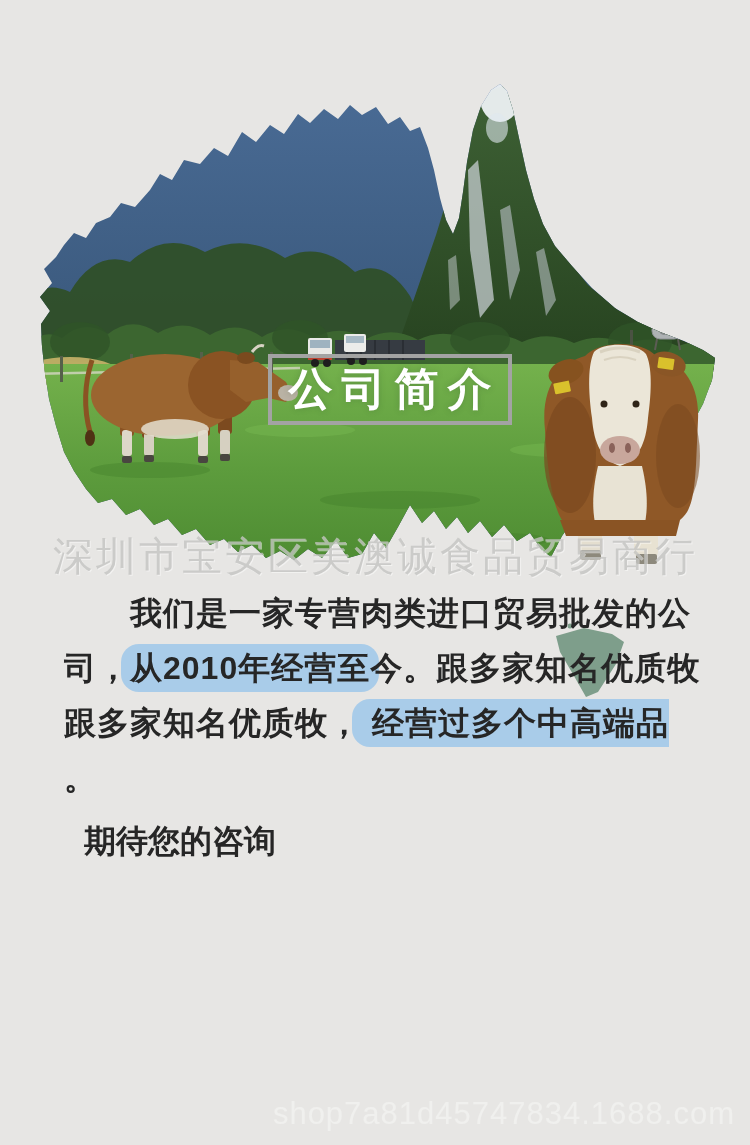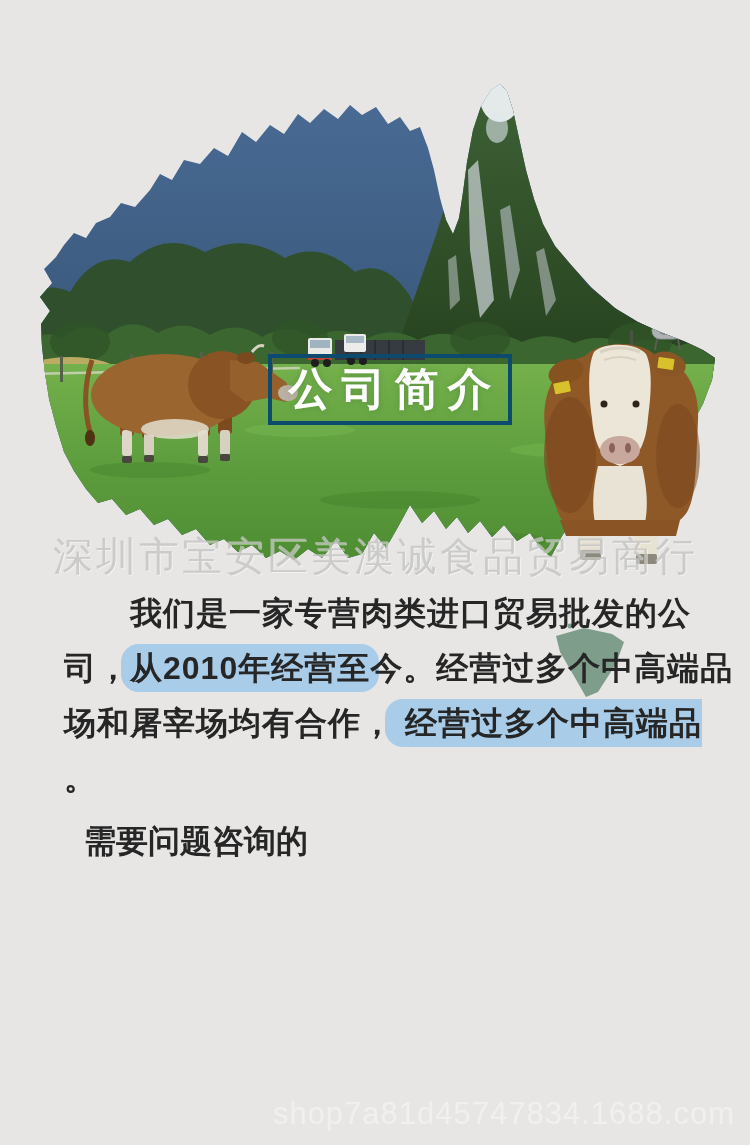--- a/index.html
+++ b/index.html
@@ -10,21 +10,21 @@
   }
   .map-svg{position:absolute;top:0;left:0;z-index:1;pointer-events:none;}
   .wm-company{
     position:absolute;top:529px;left:53px;z-index:3;white-space:nowrap;
     font-size:40px;font-weight:500;letter-spacing:3px;
     color:var(--c-company-watermark,#c5c5c3);opacity:.8;
     text-shadow:1px 1px 0 rgba(255,255,255,.6);
   }
   .title-box{
     position:absolute;left:268px;top:354px;width:236px;height:63px;
-    border:4px solid #0c4a6e;z-index:4;
+    border:4px solid #a3a3a3;z-index:4;
     display:flex;align-items:center;justify-content:center;
   }
   .title-box span{
     font-size:44px;font-weight:700;color:var(--c-title-text,#fff);
     letter-spacing:9px;padding-left:9px;white-space:nowrap;
     text-shadow:0 0 6px rgba(40,70,40,.25);
   }
   .intro{position:absolute;left:64px;top:586px;width:660px;z-index:4;color:var(--c-body-text,#262626);}
   .text-line{height:55px;line-height:55px;font-size:32px;font-weight:600;letter-spacing:1px;white-space:nowrap;}
   .hl{background:var(--c-highlight,#a9cce9);}
@@ -216,21 +216,21 @@
 
   <div class="wm-company">深圳市宝安区美澳诚食品贸易商行</div>
 
   <div class="title-box">
     <span>公司简介</span>
   </div>
 
   <div class="intro">
     <div id="introLines">
         <div class="text-line"><span>　　我们是一家专营肉类进口贸易批发的公</span></div>
-        <div class="text-line"><span>司，</span><span class="hl hl-both">从2010年经营至</span><span>今。经营过多个中高端品</span></div>
-        <div class="text-line"><span>场和屠宰场均有合作，</span><span class="hl hl-left">经营过多个中高端品</span></div>
+        <div class="text-line"><span>司，</span><span class="hl hl-both">从2010年经营至</span><span>今。跟多家知名优质牧</span></div>
+        <div class="text-line"><span>跟多家知名优质牧，</span><span class="hl hl-left">经营过多个中高端品</span></div>
         <div class="text-line"><span>。</span></div>
       </div>
-    <div class="closing">需要问题咨询的</div>
+    <div class="closing">期待您的咨询</div>
   </div>
 
   <div class="wm-shop">shop7a81d45747834.1688.com</div>
 </div>
 
 </body></html>

